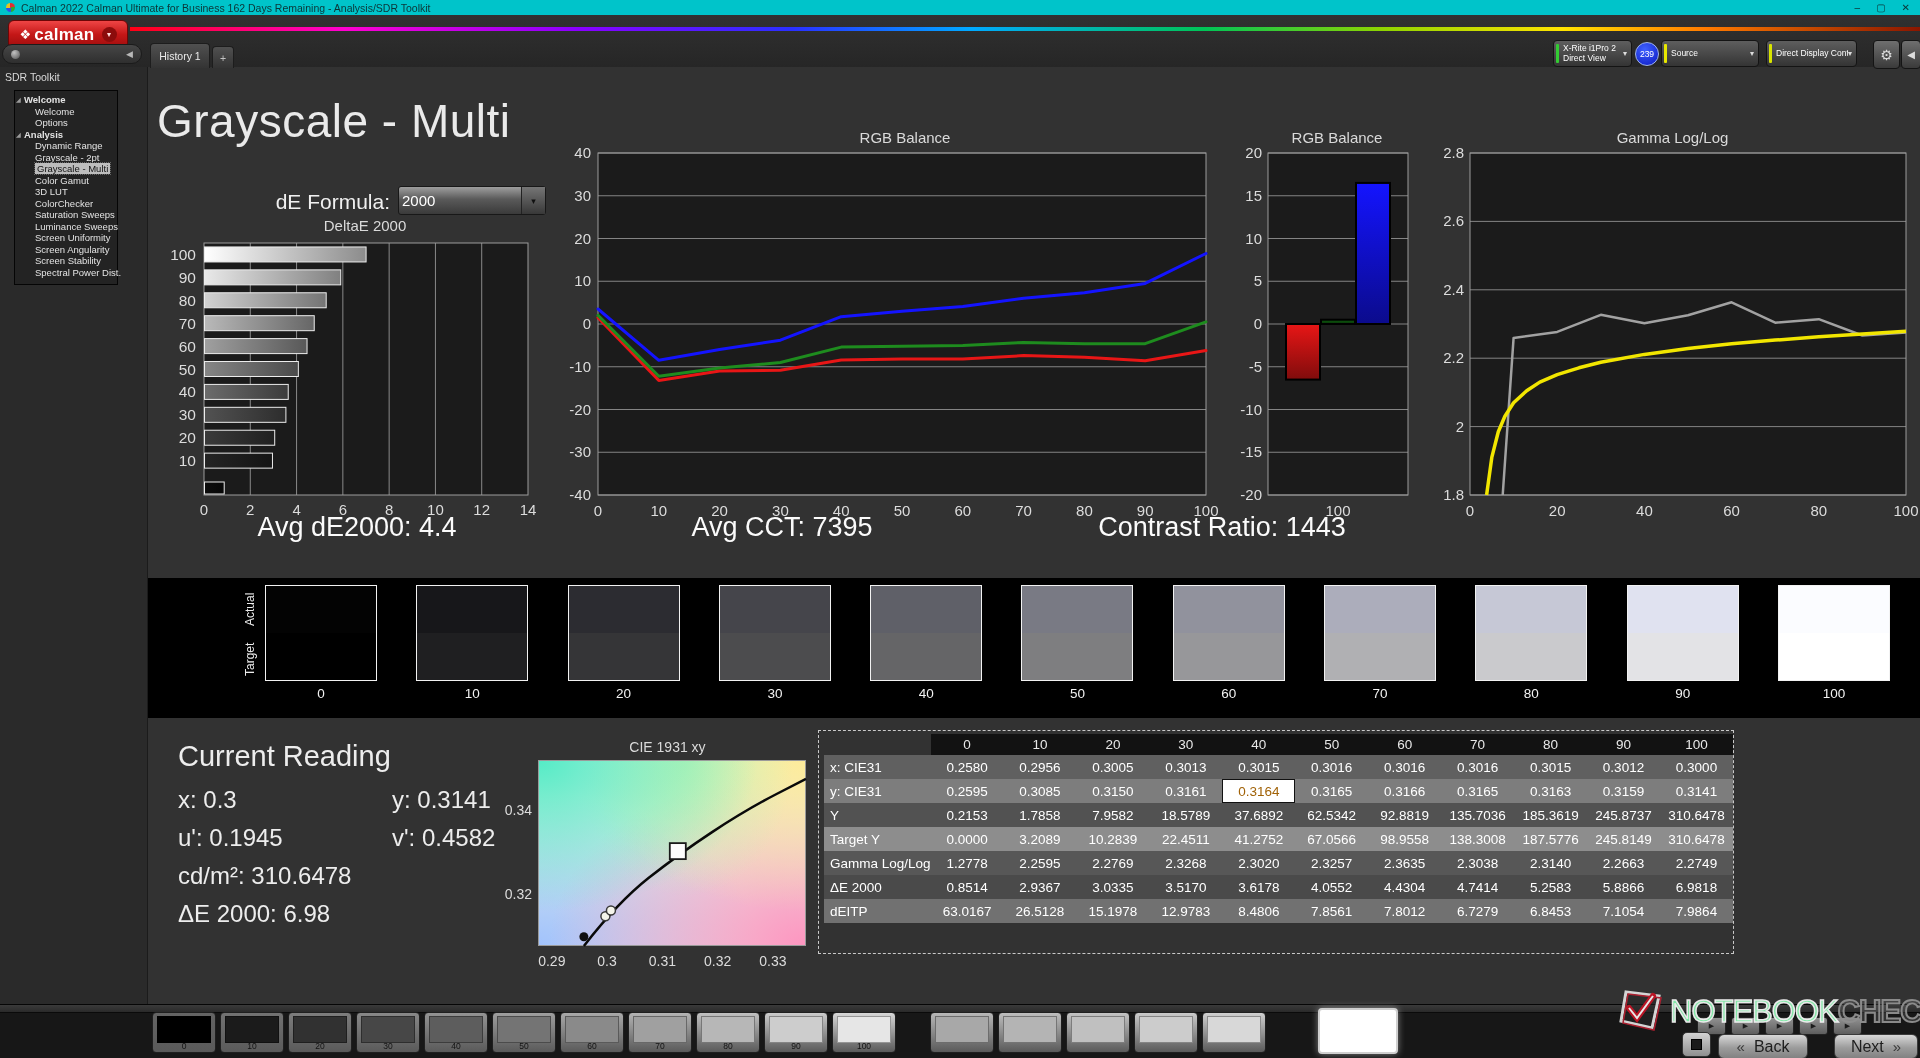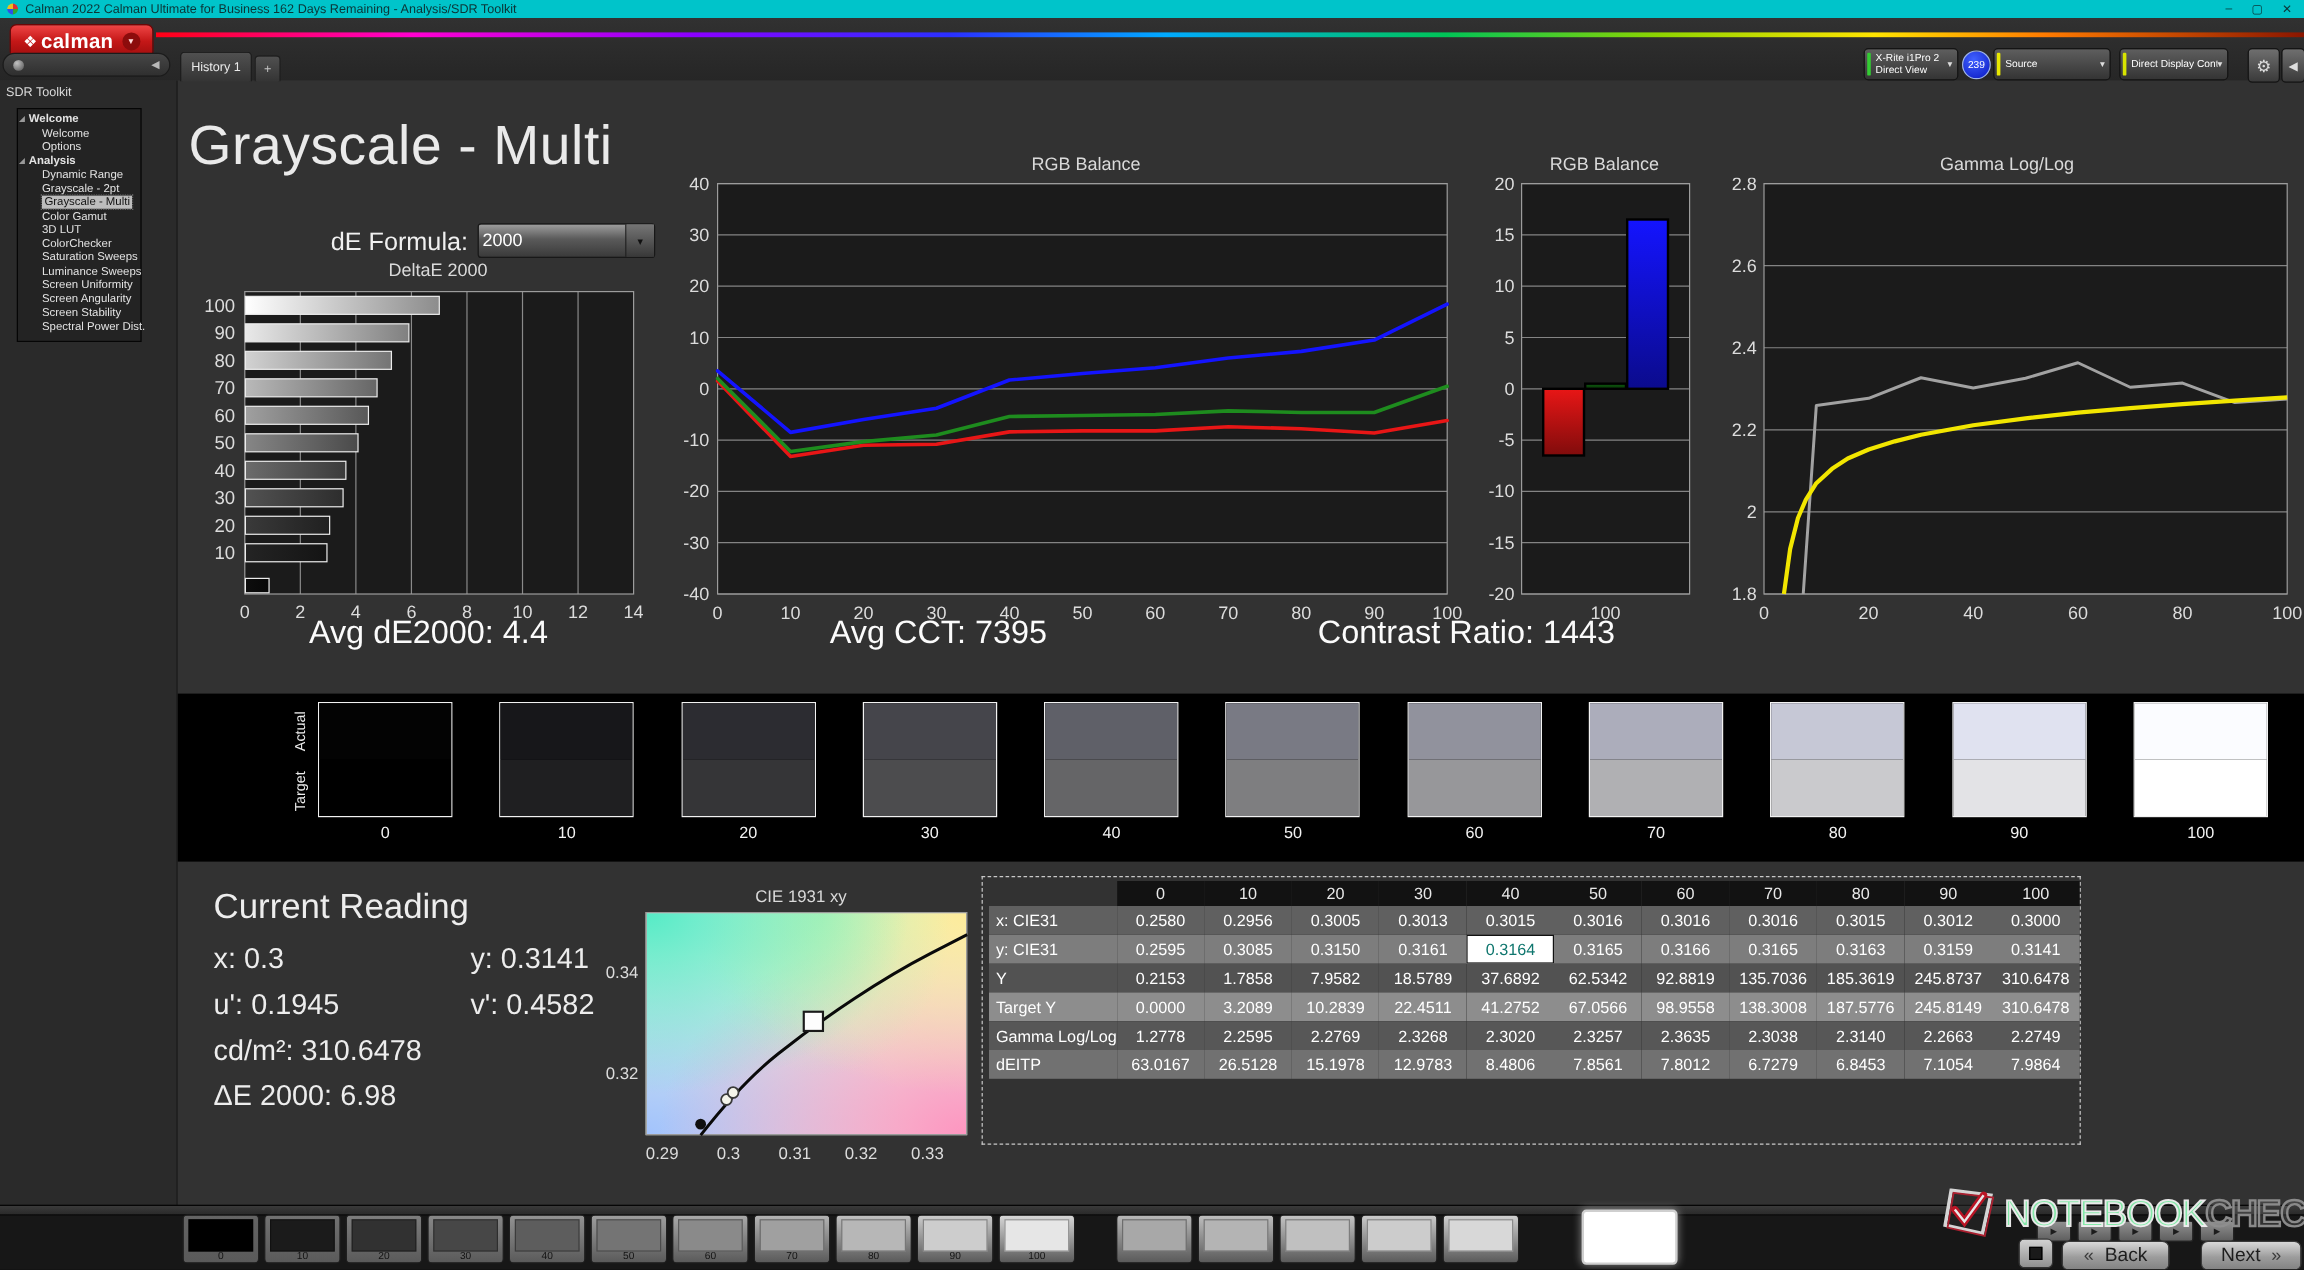--- a/index.html
+++ b/index.html
@@ -89,21 +89,21 @@
   .cr-heading{position:absolute;left:178px;top:740px;font-size:29px;color:#ededed;}
   .cr-item{position:absolute;font-size:24px;color:#ededed;white-space:nowrap;}
 
   
   .table-panel{position:absolute;left:818px;top:730px;width:916px;height:224px;border:1px dashed #c9c9c9;box-sizing:border-box;z-index:2;}
   table.data{position:absolute;left:5px;top:3px;border-collapse:collapse;table-layout:fixed;}
   table.data th,table.data td{height:24px;font-size:13.5px;font-weight:normal;color:#fff;text-align:center;padding:0;overflow:hidden;white-space:nowrap;}
   table.data thead th{background:#121212;color:#e8e8e8;height:21px;}
   table.data thead th.corner{background:transparent;}
   table.data tbody th{text-align:left;padding-left:6px;}
-  table.data td.hl{background:#fff;color:#0f766e;outline:1.5px solid #111;outline-offset:-1px;}
+  table.data td.hl{background:#fff;color:#a16207;outline:1.5px solid #111;outline-offset:-1px;}
 
   
   .bottombar{position:absolute;left:0;bottom:0;width:100%;height:53px;background:#171717;border-top:1px solid #060606;z-index:4;}
   .bb-strip{height:7px;background:linear-gradient(#3a3a3a,#2a2a2a);border-bottom:1px solid #0a0a0a;}
   .patch-row{position:absolute;left:152px;top:7px;display:flex;gap:4px;}
   .extra-row{position:absolute;left:930px;top:7px;display:flex;gap:4px;}
   .patch{width:64px;height:41px;border-radius:4px;position:relative;border:1px solid #1f1f1f;box-sizing:border-box;}
   .patch-swatch{position:absolute;left:4px;right:4px;top:3px;height:25px;border:1px solid rgba(0,0,0,.35);}
   .patch-label{position:absolute;left:0;right:0;bottom:1px;text-align:center;font-size:8.5px;color:#131313;}
   .sel-patch{position:absolute;left:1318px;top:3px;width:80px;height:46px;background:#fff;border:2px solid #cfcfcf;border-radius:4px;box-shadow:0 0 7px rgba(255,255,255,.45);box-sizing:border-box;}
@@ -588,20 +588,34 @@
             <td>2.2769</td>
             <td>2.3268</td>
             <td>2.3020</td>
             <td>2.3257</td>
             <td>2.3635</td>
             <td>2.3038</td>
             <td>2.3140</td>
             <td>2.2663</td>
             <td>2.2749</td>
           </tr>
+          <tr style="background:#4a4a4a">
+            <th>ΔE 2000</th>
+            <td>0.8514</td>
+            <td>2.9367</td>
+            <td>3.0335</td>
+            <td>3.5170</td>
+            <td>3.6178</td>
+            <td>4.0552</td>
+            <td>4.4304</td>
+            <td>4.7414</td>
+            <td>5.2583</td>
+            <td>5.8866</td>
+            <td>6.9818</td>
+          </tr>
           <tr style="background:#717171">
             <th>dEITP</th>
             <td>63.0167</td>
             <td>26.5128</td>
             <td>15.1978</td>
             <td>12.9783</td>
             <td>8.4806</td>
             <td>7.8561</td>
             <td>7.8012</td>
             <td>6.7279</td>

